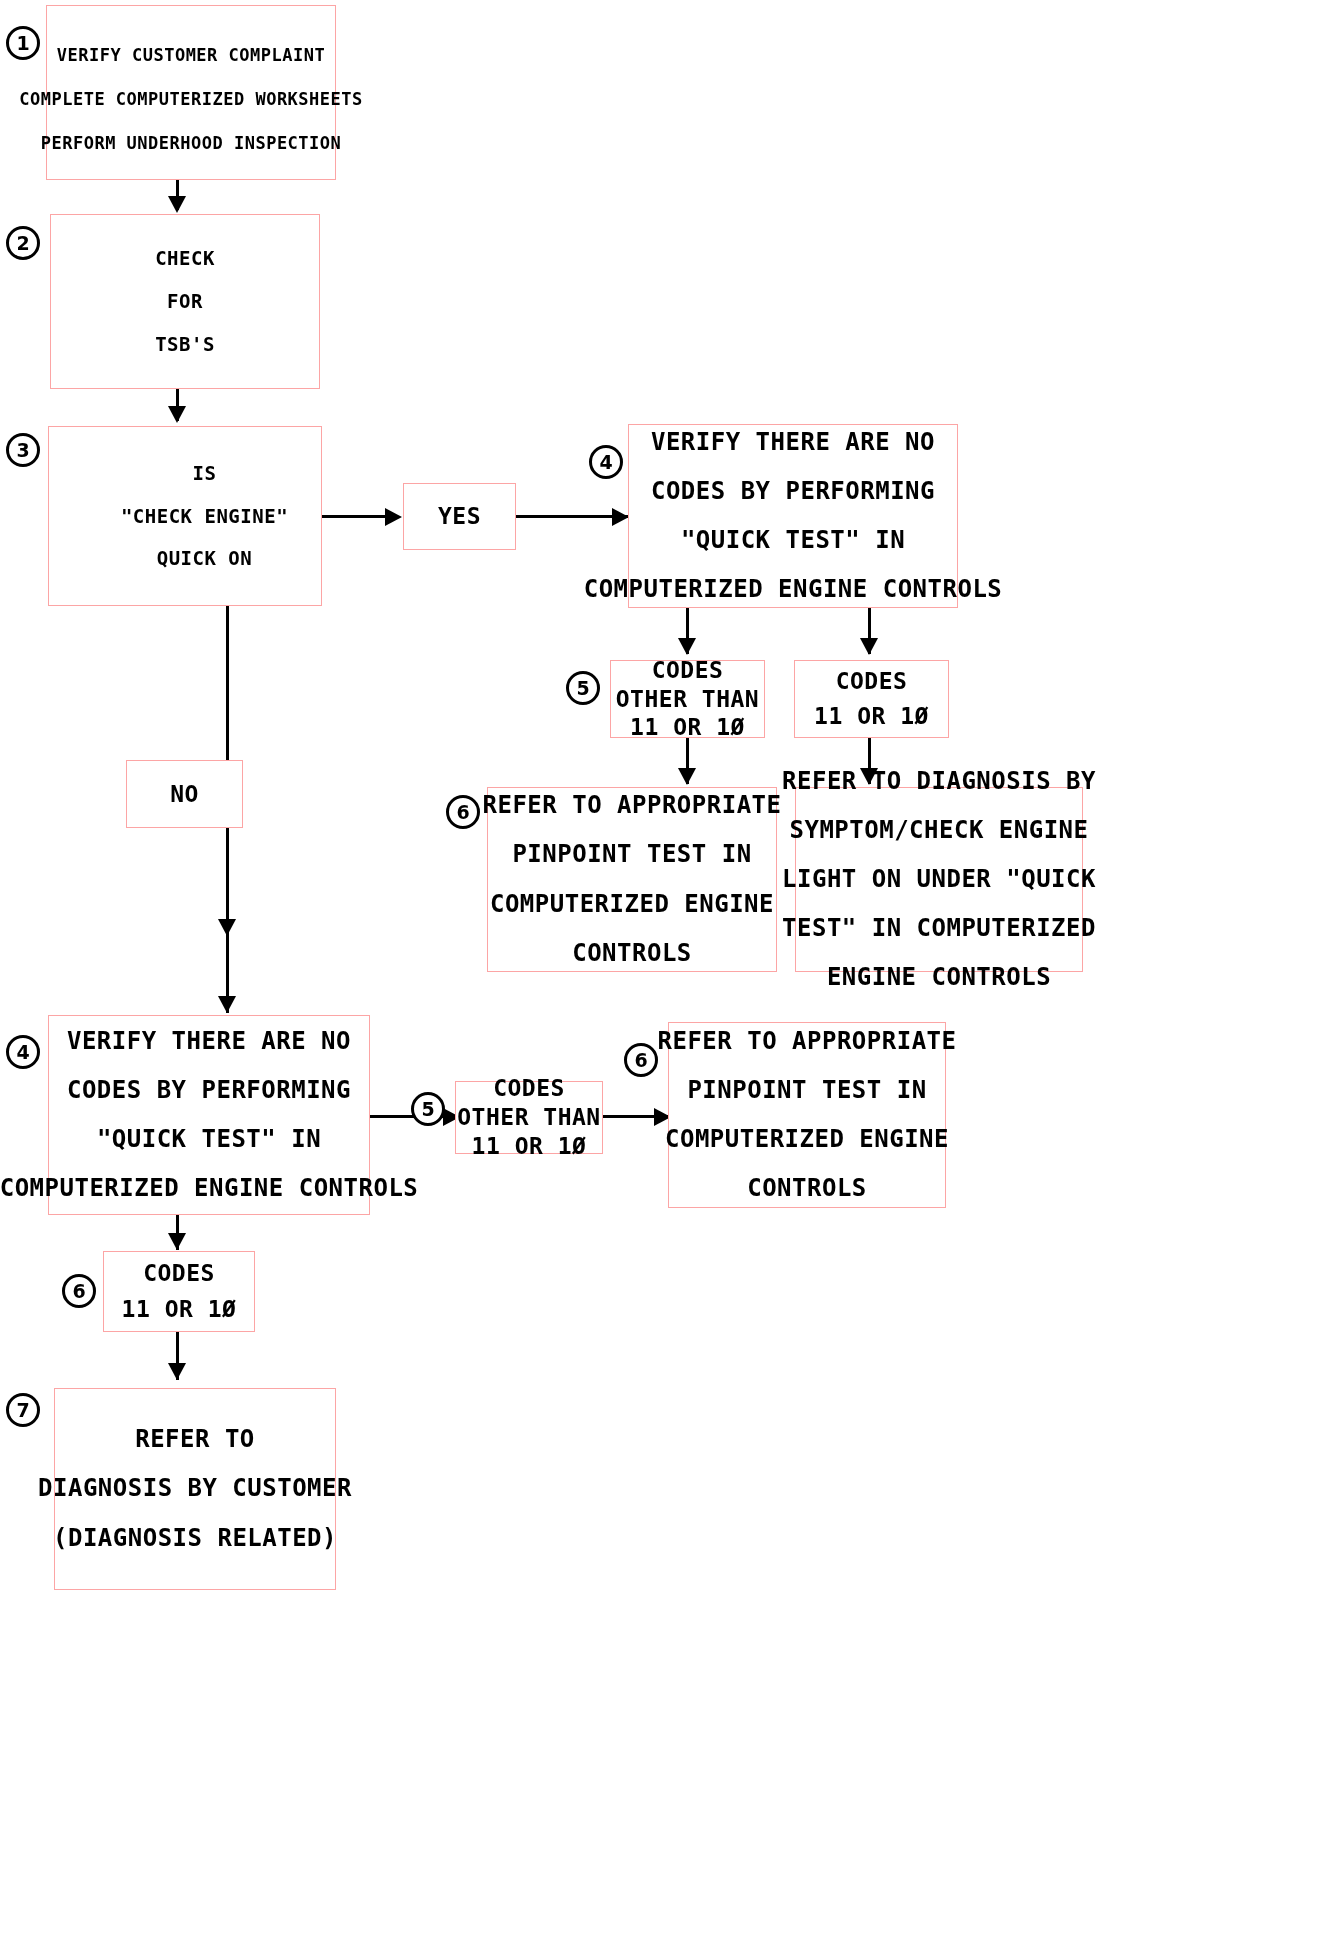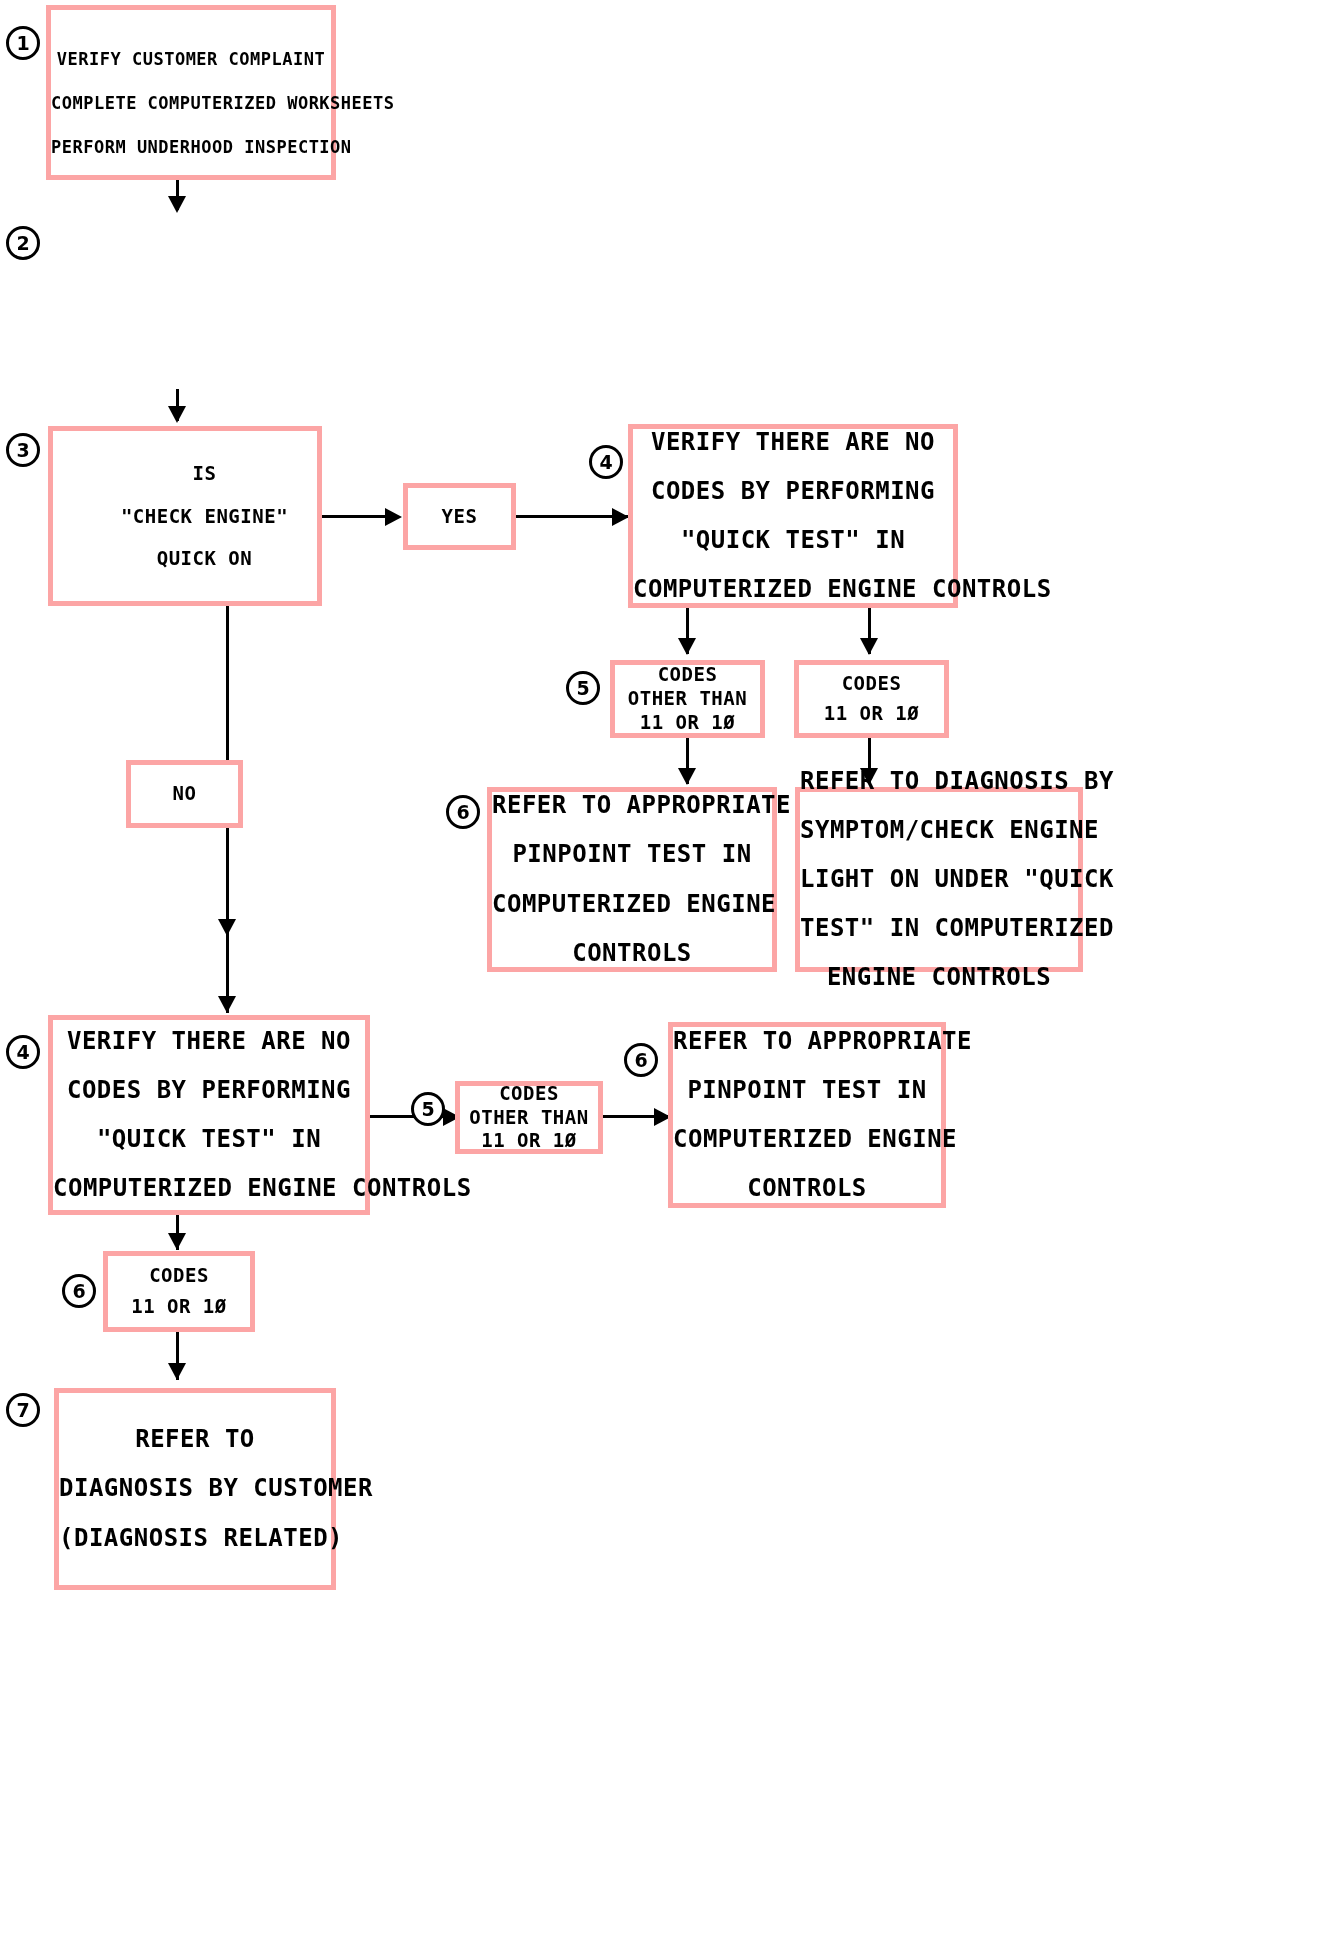--- a/index.html
+++ b/index.html
@@ -10,40 +10,41 @@
   #page {
     position: relative;
     width: 1344px;
     height: 1944px;
     background: #ffffff;
     overflow: hidden;
     font-family: "DejaVu Sans Mono", monospace;
   }
   .box {
     position: absolute;
-    border: 5px solid #fca5a5;
+    border: 1px solid #fca5a5;
     background: #ffffff;
     box-sizing: border-box;
     display: flex;
     flex-direction: column;
+    align-items: center;
     justify-content: center;
     color: #000000;
     font-weight: bold;
     letter-spacing: 0.5px;
     text-align: center;
   }
   .box .ln {
     display: block;
     white-space: pre;
     line-height: 1.0;
   }
   
   .t-sm .ln { font-size: 17px; line-height: 1.30; }
   .t-md .ln { font-size: 24px; line-height: 2.05; }
-  .t-tight .ln { font-size: 19px; line-height: 1.25; }
+  .t-tight .ln { font-size: 23px; line-height: 1.25; }
   .t-wide .ln { font-size: 19px; line-height: 2.25; }
 
   
   .bubble {
     position: absolute;
     width: 34px;
     height: 34px;
     border: 3px solid #000000;
     border-radius: 50%;
     box-sizing: border-box;
@@ -96,20 +97,25 @@
     <span class="ln" style="margin-top:22px;">COMPLETE COMPUTERIZED WORKSHEETS</span>
     <span class="ln" style="margin-top:22px;">PERFORM UNDERHOOD INSPECTION</span>
   </div>
   <div class="bubble" style="left:6px; top:26px;">
     <span>1</span>
   </div>
 
   <div class="vline" style="left:176px; top:180px; height:30px;"></div>
   <div class="arrow-down" style="left:168px; top:196px;"></div>
 
+  <div class="box t-wide" style="left:50px; top:214px; width:270px; height:175px;">
+    <span class="ln">CHECK</span>
+    <span class="ln">FOR</span>
+    <span class="ln">TSB'S</span>
+  </div>
   <div class="bubble" style="left:6px; top:226px;">
     <span>2</span>
   </div>
 
   <div class="vline" style="left:176px; top:389px; height:32px;"></div>
   <div class="arrow-down" style="left:168px; top:406px;"></div>
 
   <div class="box t-wide" style="left:48px; top:426px; width:274px; height:180px;padding-left:39px;">
     <span class="ln">IS</span>
     <span class="ln">"CHECK ENGINE"</span>

